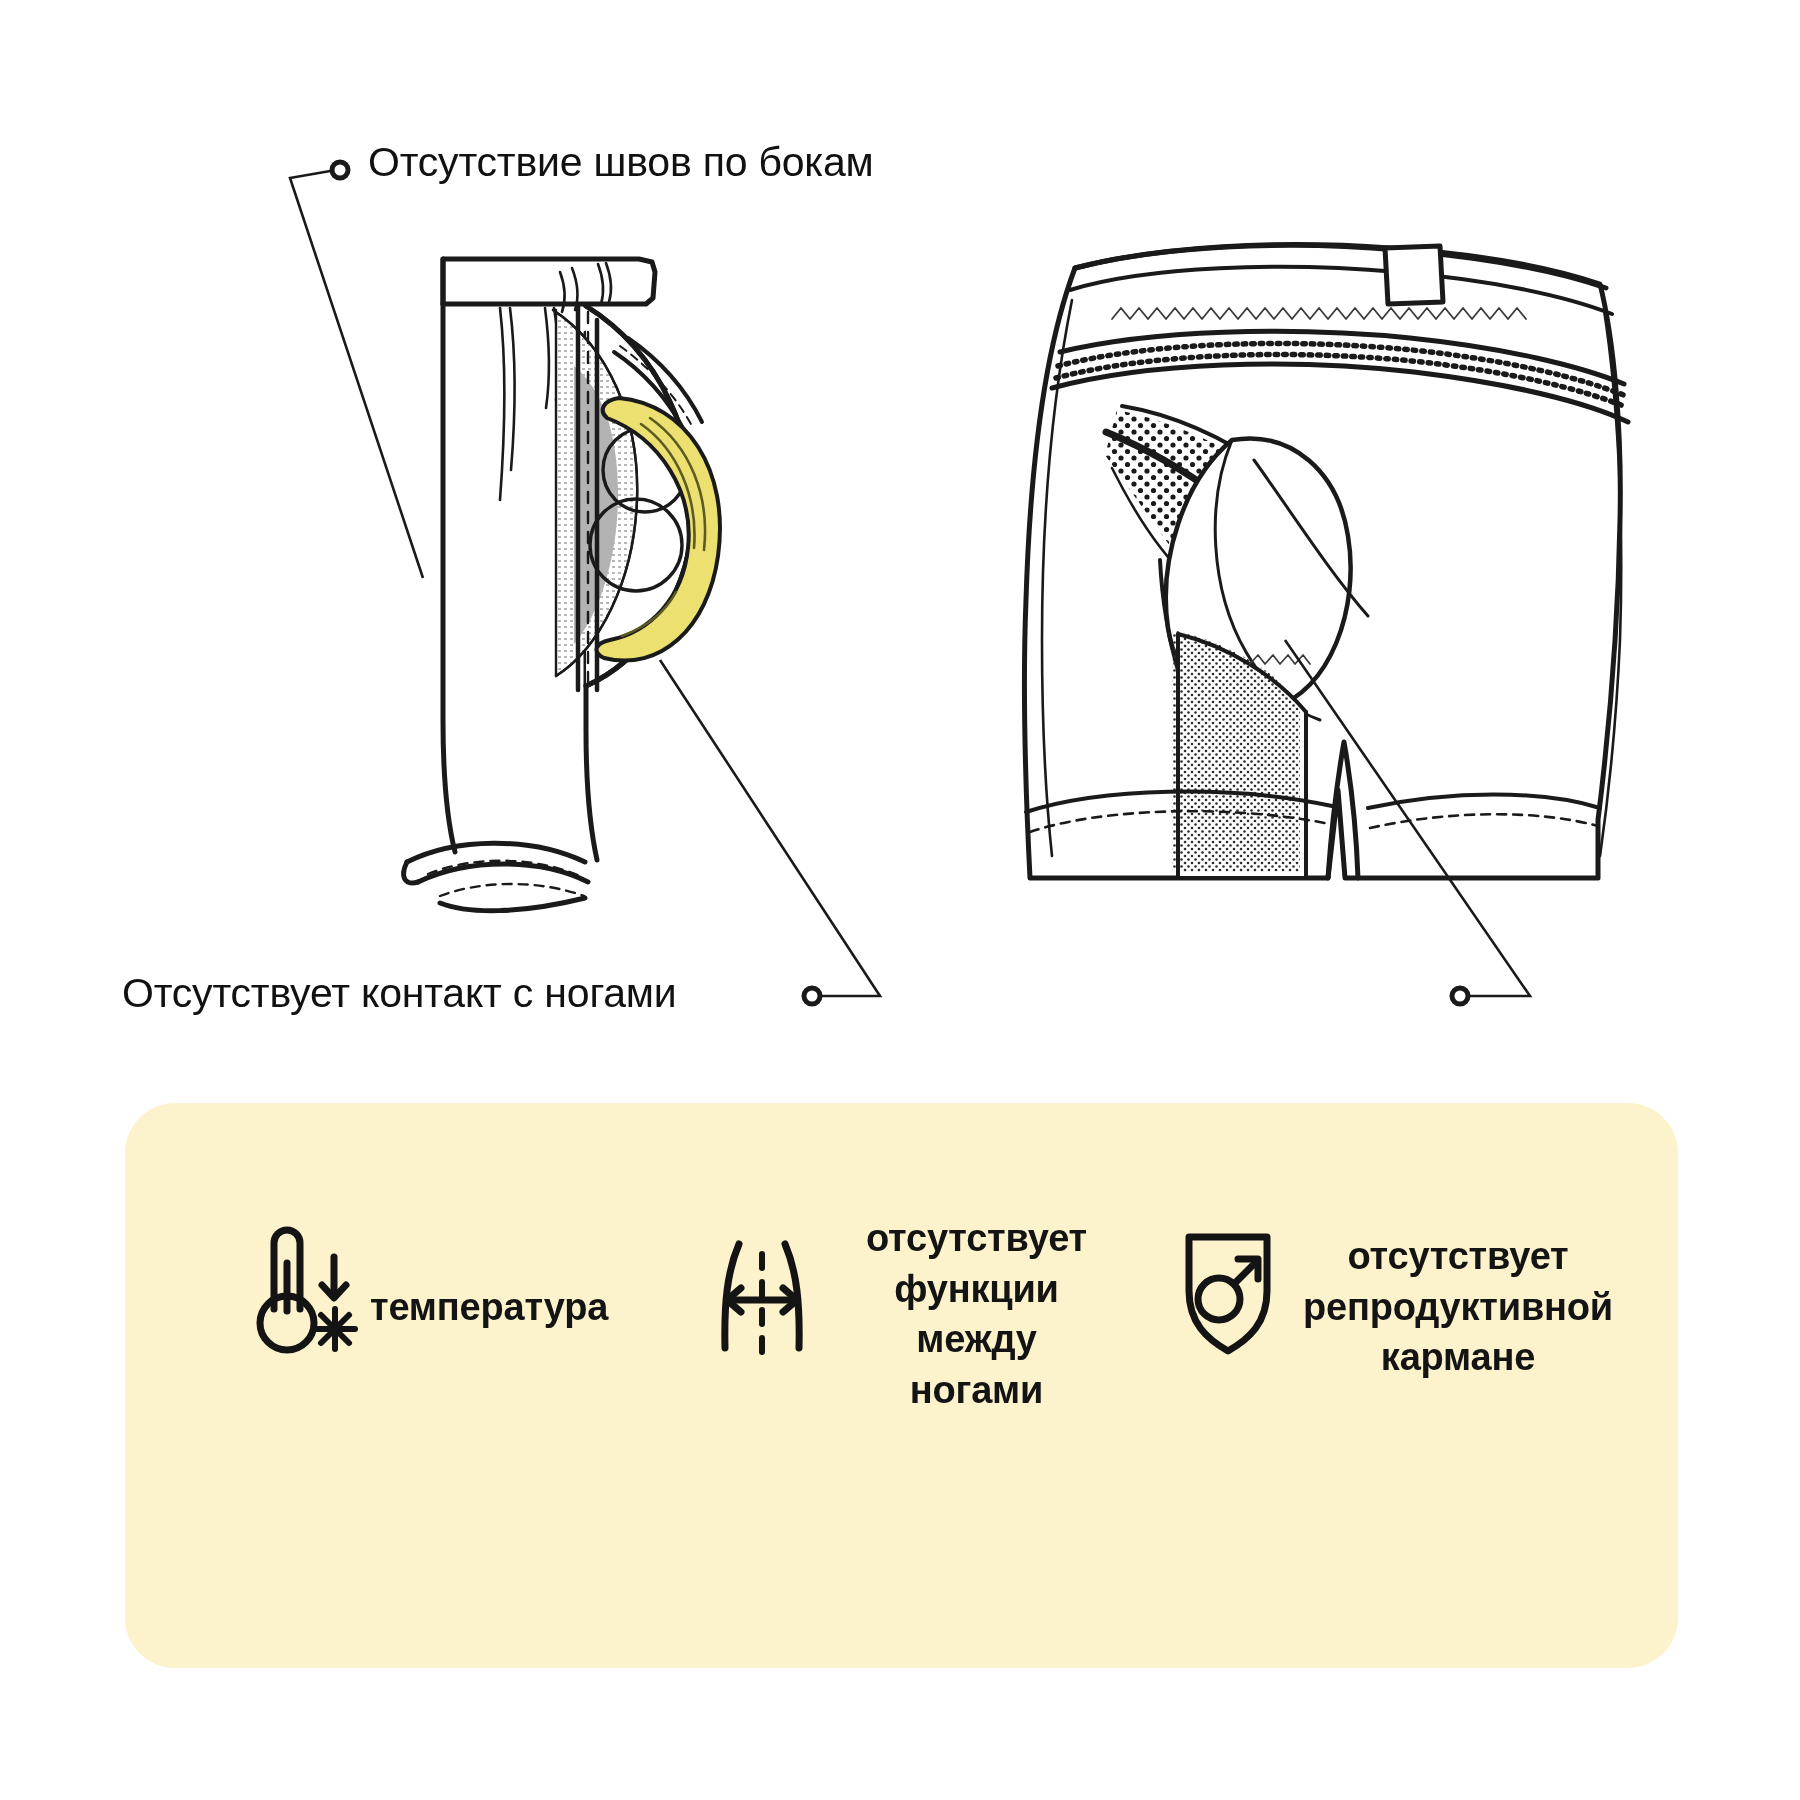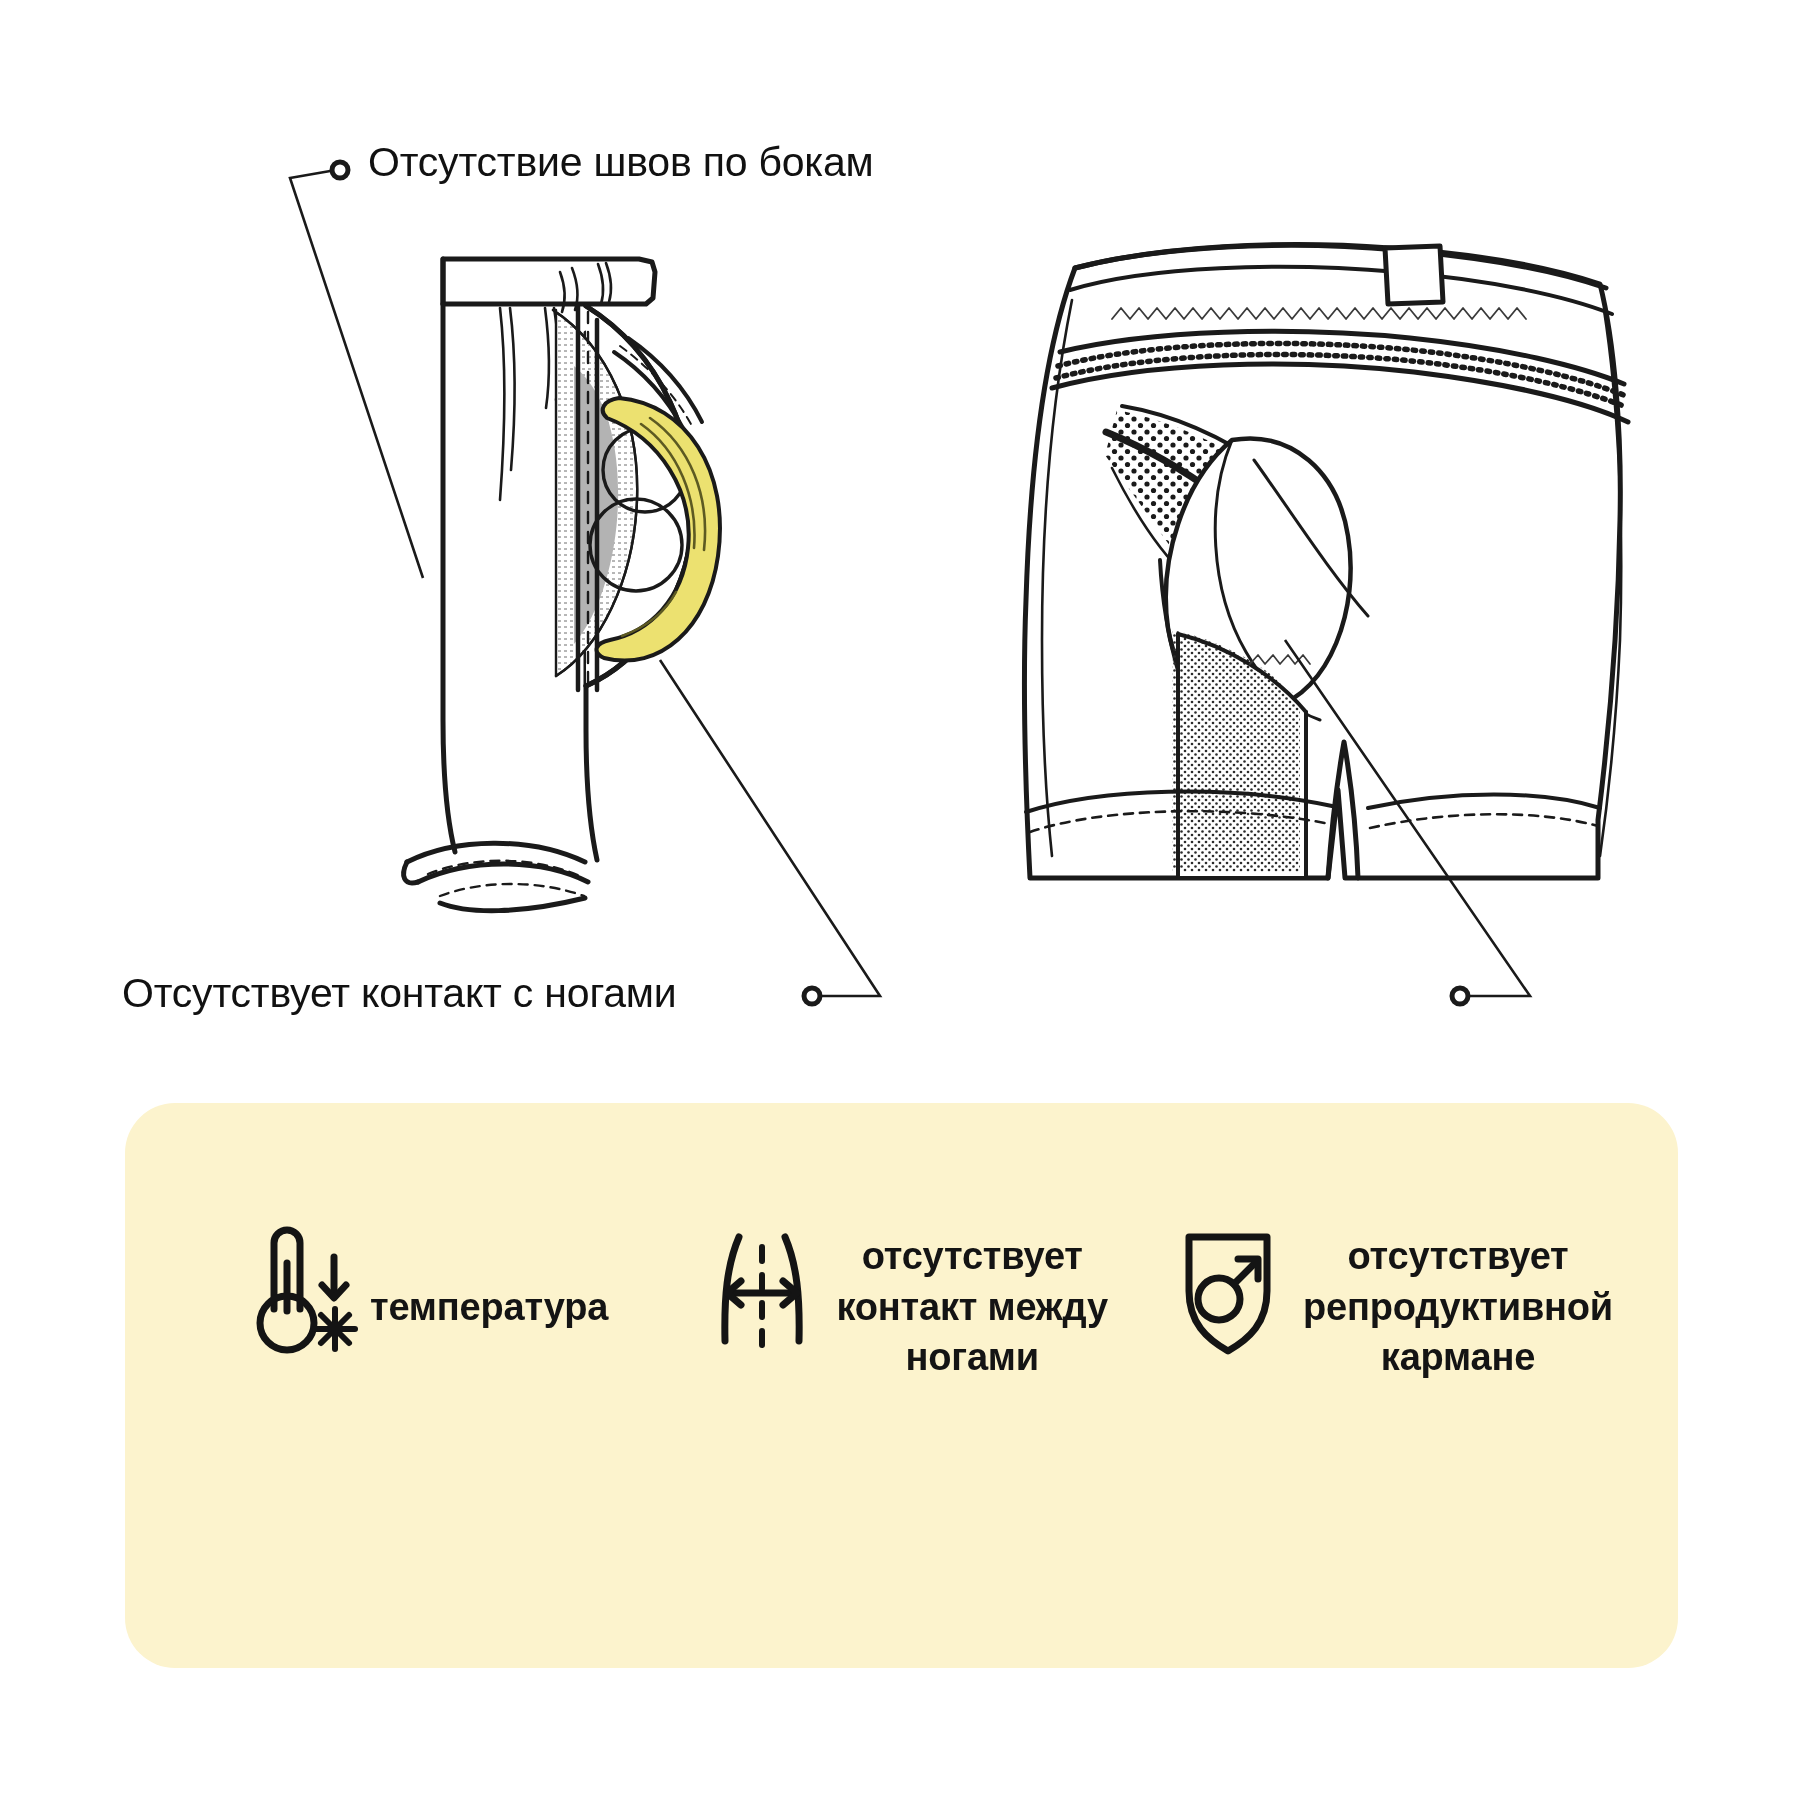--- a/index.html
+++ b/index.html
@@ -308,21 +308,21 @@
 
             <path d="M75 34 V142" stroke-width="6" stroke-dasharray="14 14"></path>
 
             <path d="M40 80 H110" stroke-width="7"></path>
             <path d="M54 68 L40 80 L54 92"></path>
             <path d="M96 68 L110 80 L96 92"></path>
           </svg>
         </div>
         <div class="benefit-text">
           <div>отсутствует</div>
-          <div>контакт между</div>
+          <div>функции между</div>
           <div>ногами</div>
         </div>
       </div>
 
       <div class="benefit">
         <div class="benefit-icon">
           <svg width="150" height="150" viewBox="0 0 150 150" fill="none" stroke="#141414" stroke-width="7" stroke-linecap="round" stroke-linejoin="round">
 
             <path d="M36 24 H114 V78 C114 110 96 126 75 138 C54 126 36 110 36 78 Z"></path>
 

